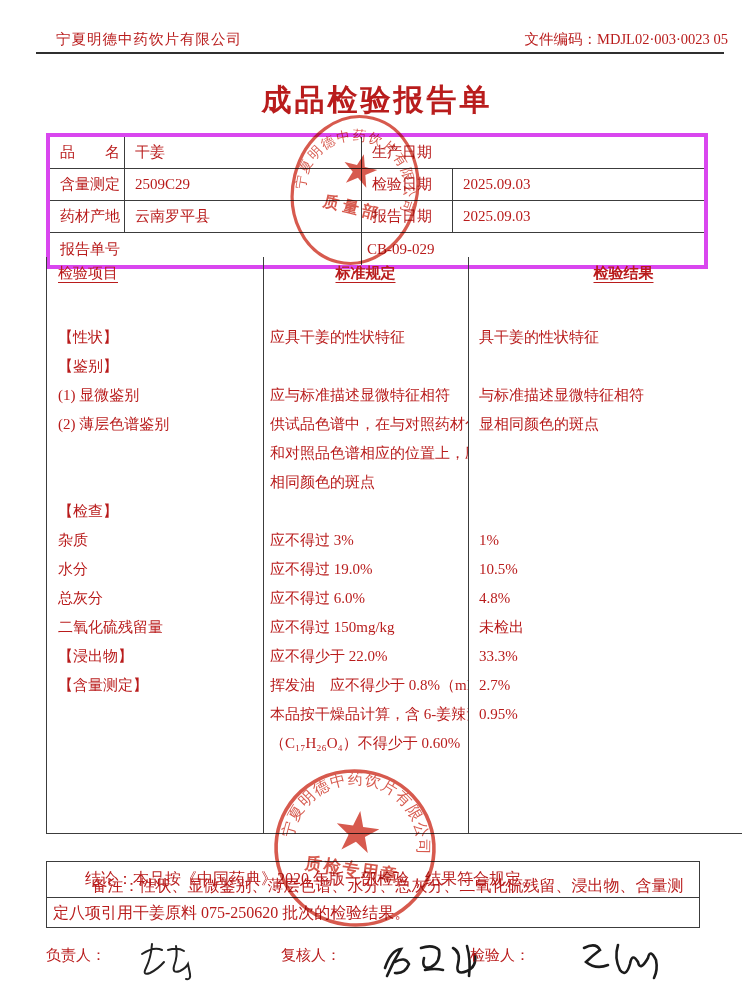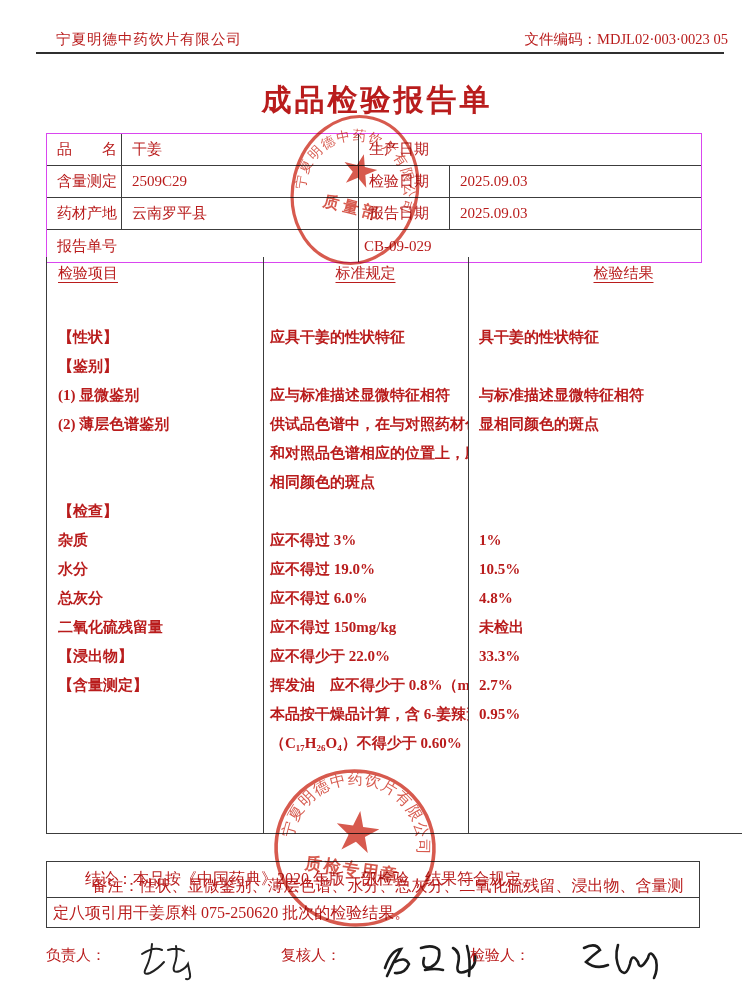--- a/index.html
+++ b/index.html
@@ -10,39 +10,39 @@
     color:#b91c1c;
     padding-left:12px;
   }
   
   .hdr-company{position:absolute;left:56px;top:30px;font-size:14.5px;letter-spacing:1px;}
   .hdr-code{position:absolute;right:26px;top:30px;font-size:14.5px;}
   .hdr-rule{position:absolute;left:36px;right:30px;top:52px;border-top:2px solid #2f2f2f;}
   .doc-title{position:absolute;left:0;right:0;top:80px;text-align:center;
     font-size:30px;font-weight:bold;letter-spacing:3px;}
   
-  .info-table{position:absolute;left:46px;top:133px;width:654px;border:1px solid #d946ef;}
+  .info-table{position:absolute;left:46px;top:133px;width:654px;border:4px solid #d946ef;}
   .irow{display:grid;grid-template-columns:74px 237px 91px 1fr;height:31px;border-top:1px solid #3c3c3c;}
   .irow:first-child{border-top:none;}
   .irow-last{grid-template-columns:311px 1fr;height:32px;}
   .icell{display:flex;align-items:center;padding-left:10px;font-size:15px;
     border-left:1px solid #3c3c3c;overflow:hidden;white-space:nowrap;}
   .icell:first-child{border-left:none;}
   .irow-last .icell:last-child{padding-left:5px;}
   
   .main-table{position:absolute;left:46px;top:257px;width:734px;height:577px;
     border:1px solid #3c3c3c;border-top:none;box-sizing:border-box;}
   .vline{position:absolute;top:0;bottom:0;width:0;border-left:1px solid #3c3c3c;}
   .vline1{left:216px;} .vline2{left:421px;}
   .mt-head{display:grid;grid-template-columns:216px 205px 1fr;height:66px;}
   .mt-hcell{font-size:15px;padding-top:7px;text-decoration:underline;text-underline-offset:4px;}
   .mt-hcell.c1{padding-left:11px;}
-  .mt-hcell.c2,.mt-hcell.c3{text-align:center;}
+  .mt-hcell.c2,.mt-hcell.c3{text-align:center;font-weight:bold;}
   .mt-row{display:grid;grid-template-columns:216px 205px 1fr;height:29px;}
-  .mt-cell{font-size:15px;line-height:29px;white-space:nowrap;overflow:hidden;font-weight:bold;}
+  .mt-cell{font-size:15px;line-height:29px;white-space:nowrap;overflow:hidden;}
   .mt-cell.c1{padding-left:11px;}
   .mt-cell.c2{padding-left:7px;}
   .mt-cell.c3{padding-left:11px;}
   
   .concl-row{position:absolute;left:46px;top:833px;width:654px;height:37px;box-sizing:border-box;
     border:1px solid #3c3c3c;display:flex;align-items:center;padding-left:38px;font-size:16px;margin-top:28px;}
   .remark-row{position:absolute;left:46px;top:869px;width:654px;height:59px;box-sizing:border-box;
     border:1px solid #3c3c3c;border-top:none;font-size:16px;}
   .remark-row p{margin:0;padding:3px 6px 0 6px;text-indent:2.4em;line-height:27px;}
   

